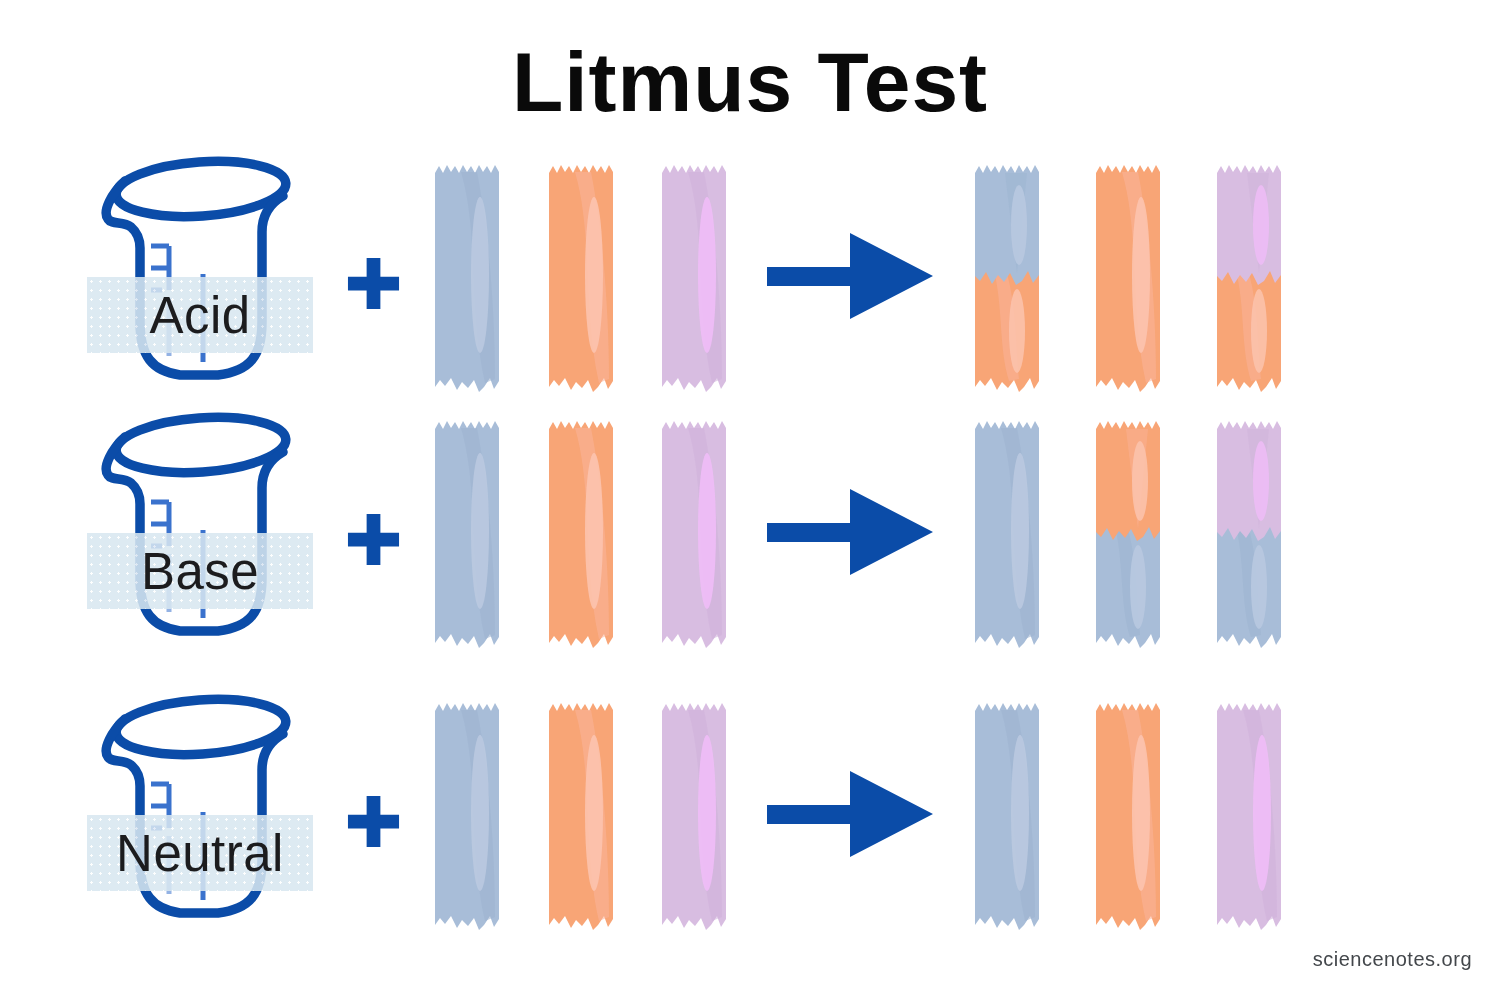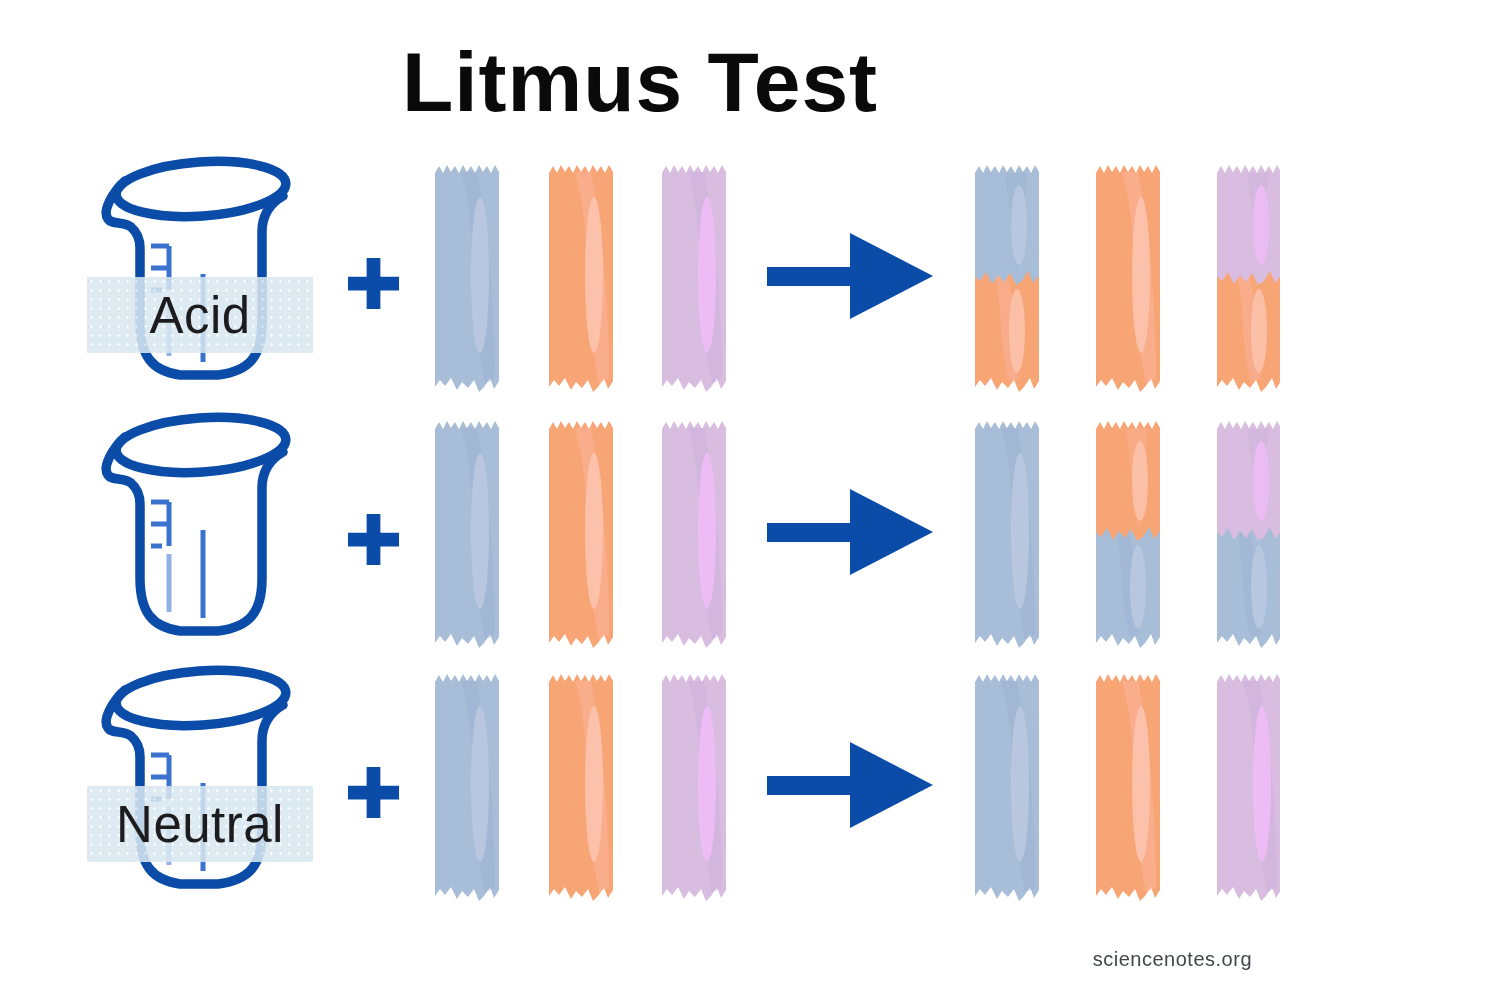--- a/index.html
+++ b/index.html
@@ -1,21 +1,21 @@
 <!DOCTYPE html>
 <html style="--ink: #0a0a0a; --band: #d8e7f1; --wm: #43474b;"><head>
 <meta charset="utf-8">
 <style>
   html,body{margin:0;padding:0;background:#fff;}
-  .canvas{position:relative;width:1280px;height:1000px;background:#ffffff;overflow:hidden;
+  .canvas{position:relative;width:1500px;height:1000px;background:#ffffff;overflow:hidden;
           font-family:"Liberation Sans",sans-serif;}
   .title{position:absolute;top:34px;left:0;width:100%;text-align:center;margin:0;
          font-size:84px;font-weight:800;letter-spacing:1px;color:var(--ink,#0a0a0a);}
   .row{position:absolute;left:0;width:1500px;height:258px;}
-  .row-acid{top:150px}.row-base{top:406px}.row-neutral{top:659px}
+  .row-acid{top:150px}.row-base{top:406px}.row-neutral{top:688px}
   .beaker{position:absolute;left:99px;top:6px;width:200px;height:246px;}
   .beaker svg{width:100%;height:100%;display:block}
   .band{position:absolute;left:87px;top:127px;width:226px;height:76px;
         display:flex;align-items:center;justify-content:center;}
   .band::before{content:"";position:absolute;inset:0;background-color:var(--band,#d8e7f1);opacity:.87;
         background-image:radial-gradient(circle,rgba(255,255,255,.95) 1.1px,transparent 1.4px);
         background-size:9px 9px;}
   .band-text{position:relative;font-size:51px;color:#1c1c1e;letter-spacing:.5px;}
   .plus{position:absolute;left:346px;top:106px;width:55px;height:55px;}
   .plus svg,.arrow svg{width:100%;height:100%;display:block}
@@ -122,20 +122,23 @@
       <ellipse cx="102" cy="33" rx="85" ry="27" transform="rotate(-4 102 33)"></ellipse>
       <path d="M26,25C13,37 3,55 9,63C13,69 24,65 32,71C39,77 41,84 41,92L41,166C41,200 53,215 81,219L119,219C151,215 163,200 163,166L163,76C163,61 170,48 184,40"></path>
     </g>
     <g fill="none" stroke="#3a72cd" stroke-width="5">
       <path d="M52,90L70,90M70,90L70,134M52,112L70,112M52,134L63,134"></path>
       <path d="M104,118L104,206"></path>
       <path d="M70,142L70,200" opacity="0.55"></path>
     </g>
   </svg>
       </div>
+    <div class="band">
+      <span class="band-text">Base</span>
+    </div>
     <div class="plus">
         <svg viewBox="0 0 56 56">
           <path d="M21,2L35,2L35,21L54,21L54,35L35,35L35,54L21,54L21,35L2,35L2,21L21,21Z" fill="#0b4ca8"></path>
         </svg>
       </div>
     <div class="strips strips-inputs">
         <span class="strip">
           <svg viewBox="0 0 68 232">
             <path d="M2,10L6,3L10,10L14,2L18,9L22,3L26,10L30,2L34,9L38,3L42,10L46,2L50,9L54,3L58,10L62,2L66,9L66,218L61,226L57,215L51,224L46,229L41,217L35,225L29,219L24,227L18,215L12,223L7,217L2,224Z" fill="#a8bdd8"></path>
             <path d="M28,9C46,70 36,150 52,220L62,216C62,150 56,70 44,9Z" fill="#9cb3d0" opacity="0.55"></path>

